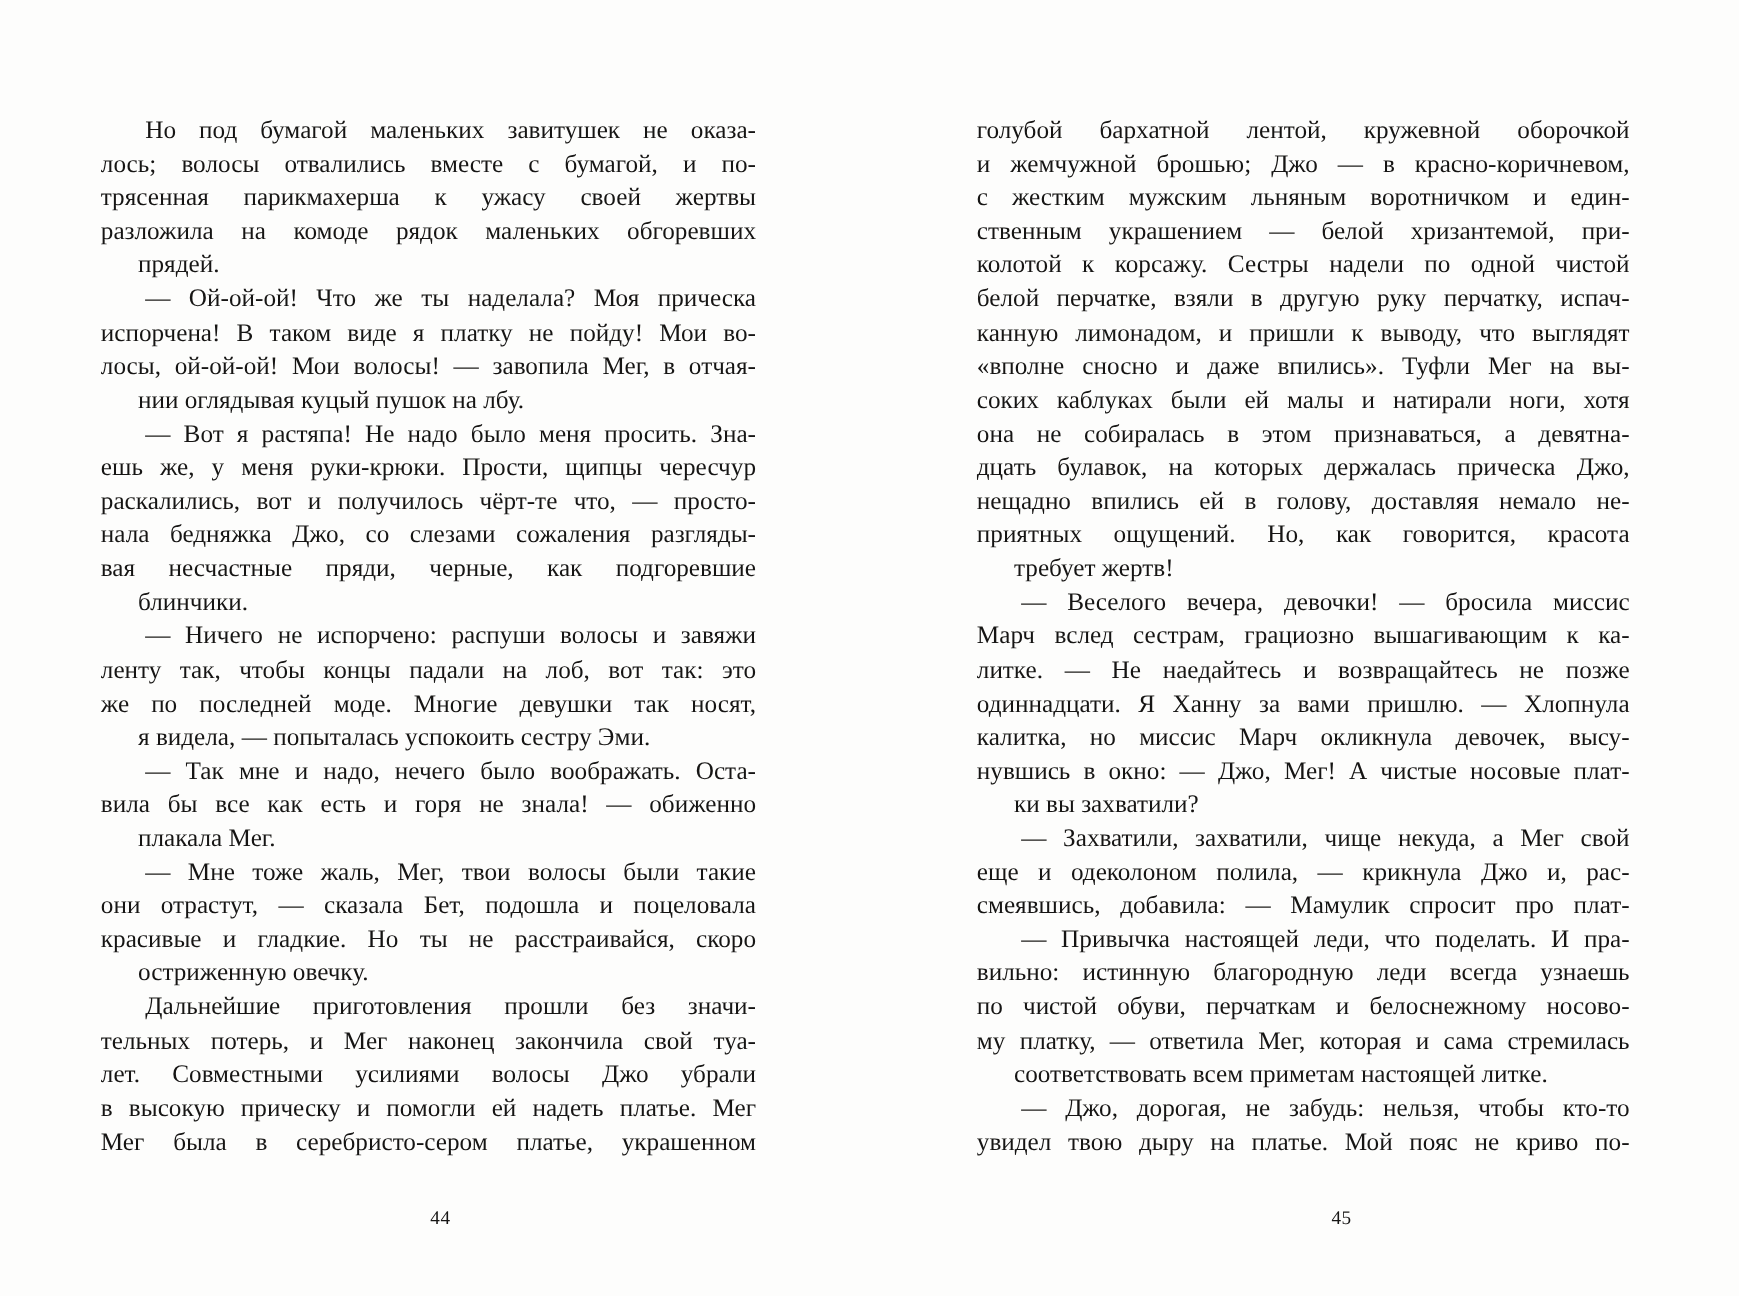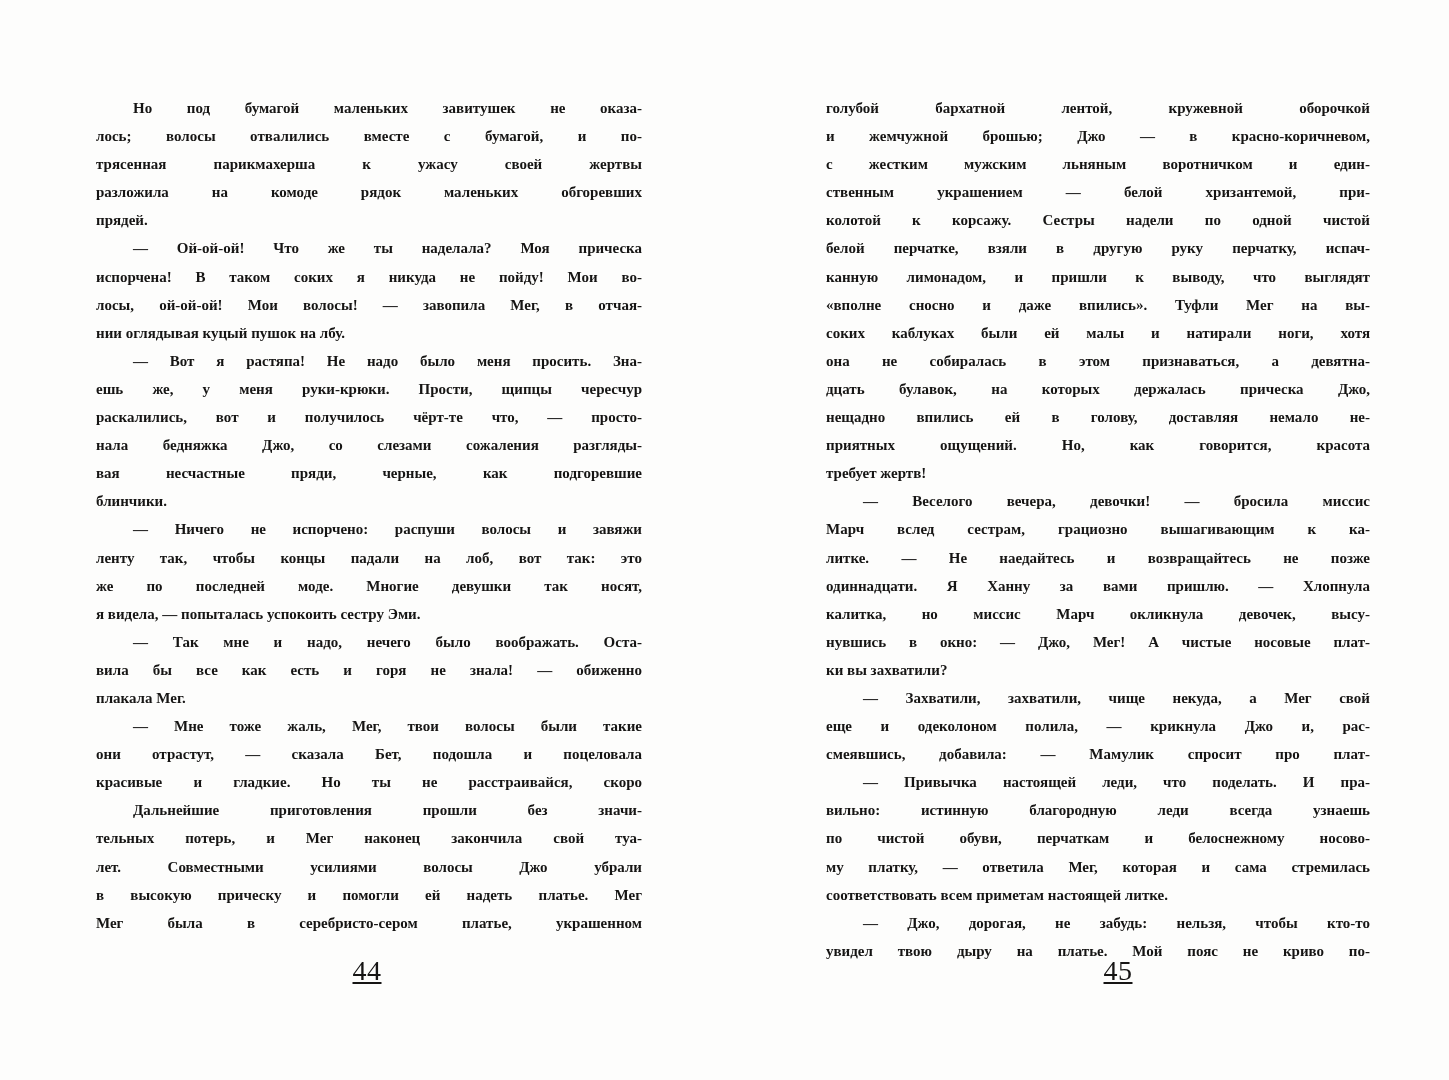--- a/index.html
+++ b/index.html
@@ -19,82 +19,82 @@
     position: absolute;
     top: 0;
     height: 100%;
   }
   #page-left  { left: 84px;  width: 546px; }
   #page-right { left: 814px; width: 544px; }
 
   .text-block {
     position: absolute;
     top: 94px;
-    left: 12px;
+    left: 0;
     width: 100%;
-    font-size: 15px;
+    font-size: 21px;
     line-height: 28.1px;
-    font-weight: bold;
   }
   .line {
     text-align: justify;
     text-align-last: justify;
     overflow: hidden;
     height: 28.1px;
   }
   .line.last {
     text-align-last: left;
+    margin-left: 31px;
   }
   .line.indent {
     text-indent: 37px;
   }
   .page-number {
     position: absolute;
-    top: 955px;
+    top: 1007px;
     width: 100%;
     text-align: center;
-    font-size: 28px;
+    font-size: 16px;
     letter-spacing: 0.5px;
-    text-decoration: underline;
   }
   #page-left  .page-number { transform: translateX(10px); }
   #page-right .page-number { transform: translateX(32px); }
 </style>
 </head>
 <body>
 
 <div>
 
   <section class="page" id="page-left">
     <div class="text-block">
         <div class="line indent">Но под бумагой маленьких завитушек не оказа-</div>
         <div class="line">лось; волосы отвалились вместе с бумагой, и по-</div>
         <div class="line">трясенная парикмахерша к ужасу своей жертвы</div>
         <div class="line">разложила на комоде рядок маленьких обгоревших</div>
         <div class="line last">прядей.</div>
         <div class="line indent">— Ой-ой-ой! Что же ты наделала? Моя прическа</div>
-        <div class="line">испорчена! В таком соких я никуда не пойду! Мои во-</div>
+        <div class="line">испорчена! В таком виде я платку не пойду! Мои во-</div>
         <div class="line">лосы, ой-ой-ой! Мои волосы! — завопила Мег, в отчая-</div>
         <div class="line last">нии оглядывая куцый пушок на лбу.</div>
         <div class="line indent">— Вот я растяпа! Не надо было меня просить. Зна-</div>
         <div class="line">ешь же, у меня руки-крюки. Прости, щипцы чересчур</div>
         <div class="line">раскалились, вот и получилось чёрт-те что, — просто-</div>
         <div class="line">нала бедняжка Джо, со слезами сожаления разгляды-</div>
         <div class="line">вая несчастные пряди, черные, как подгоревшие</div>
         <div class="line last">блинчики.</div>
         <div class="line indent">— Ничего не испорчено: распуши волосы и завяжи</div>
         <div class="line">ленту так, чтобы концы падали на лоб, вот так: это</div>
         <div class="line">же по последней моде. Многие девушки так носят,</div>
         <div class="line last">я видела, — попыталась успокоить сестру Эми.</div>
         <div class="line indent">— Так мне и надо, нечего было воображать. Оста-</div>
         <div class="line">вила бы все как есть и горя не знала! — обиженно</div>
         <div class="line last">плакала Мег.</div>
         <div class="line indent">— Мне тоже жаль, Мег, твои волосы были такие</div>
         <div class="line">они отрастут, — сказала Бет, подошла и поцеловала</div>
         <div class="line">красивые и гладкие. Но ты не расстраивайся, скоро</div>
+        <div class="line last">остриженную овечку.</div>
         <div class="line indent">Дальнейшие приготовления прошли без значи-</div>
         <div class="line">тельных потерь, и Мег наконец закончила свой туа-</div>
         <div class="line">лет. Совместными усилиями волосы Джо убрали</div>
         <div class="line">в высокую прическу и помогли ей надеть платье. Мег</div>
         <div class="line">Мег была в серебристо-сером платье, украшенном</div>
       </div>
     <div class="page-number">44</div>
   </section>
 
   <section class="page" id="page-right">

